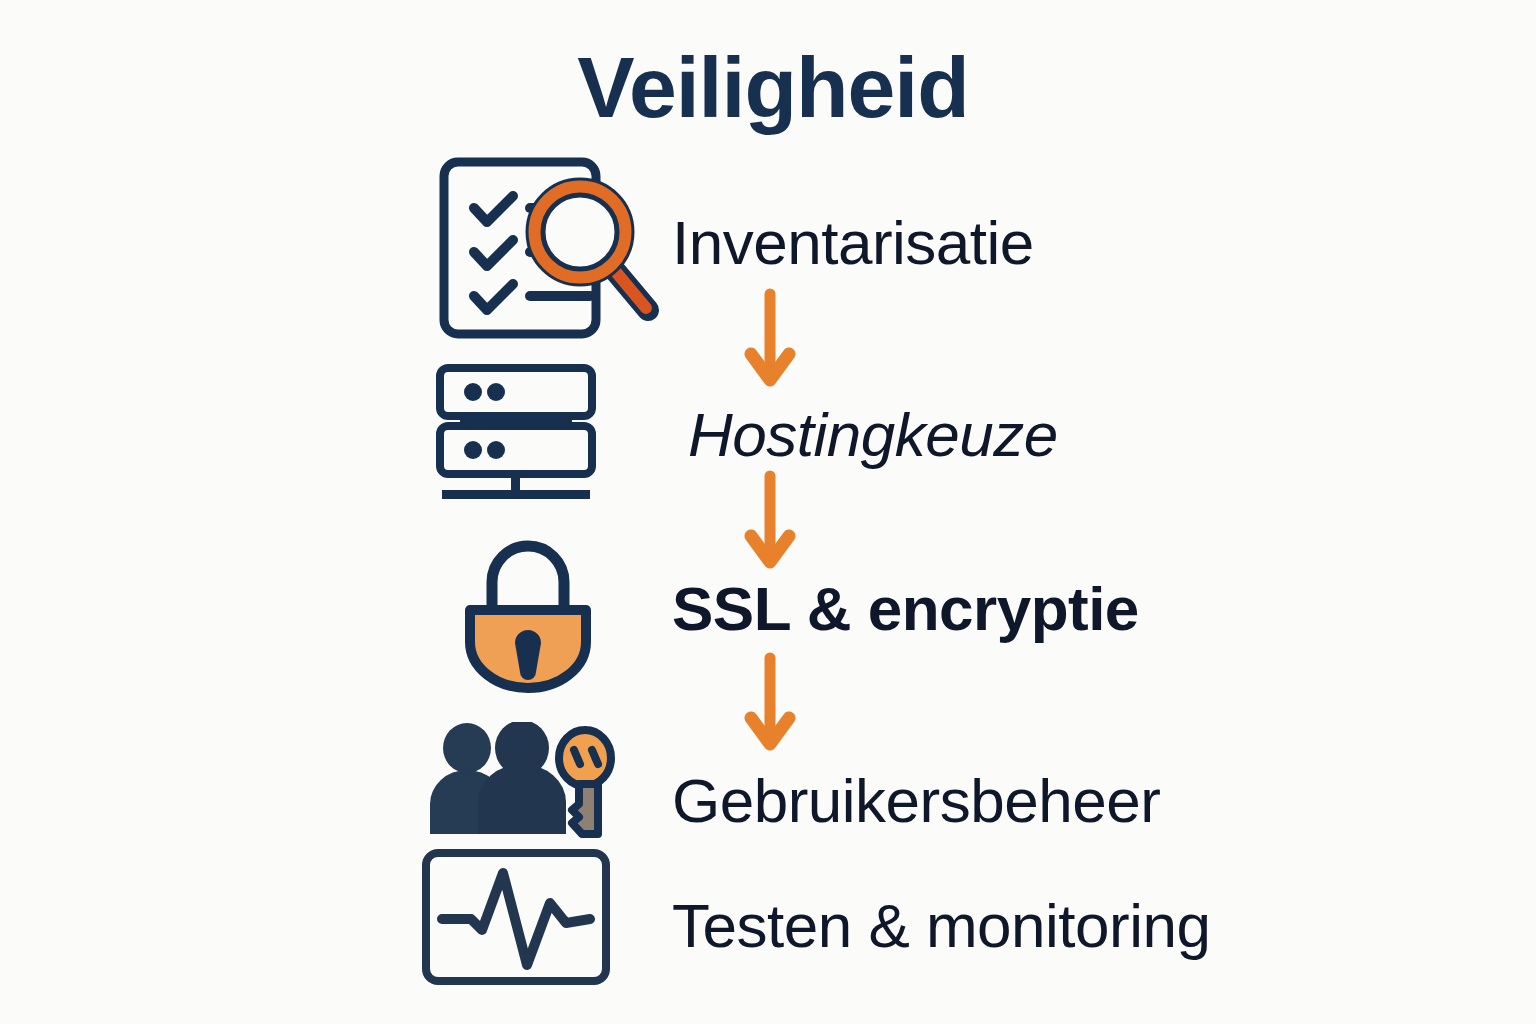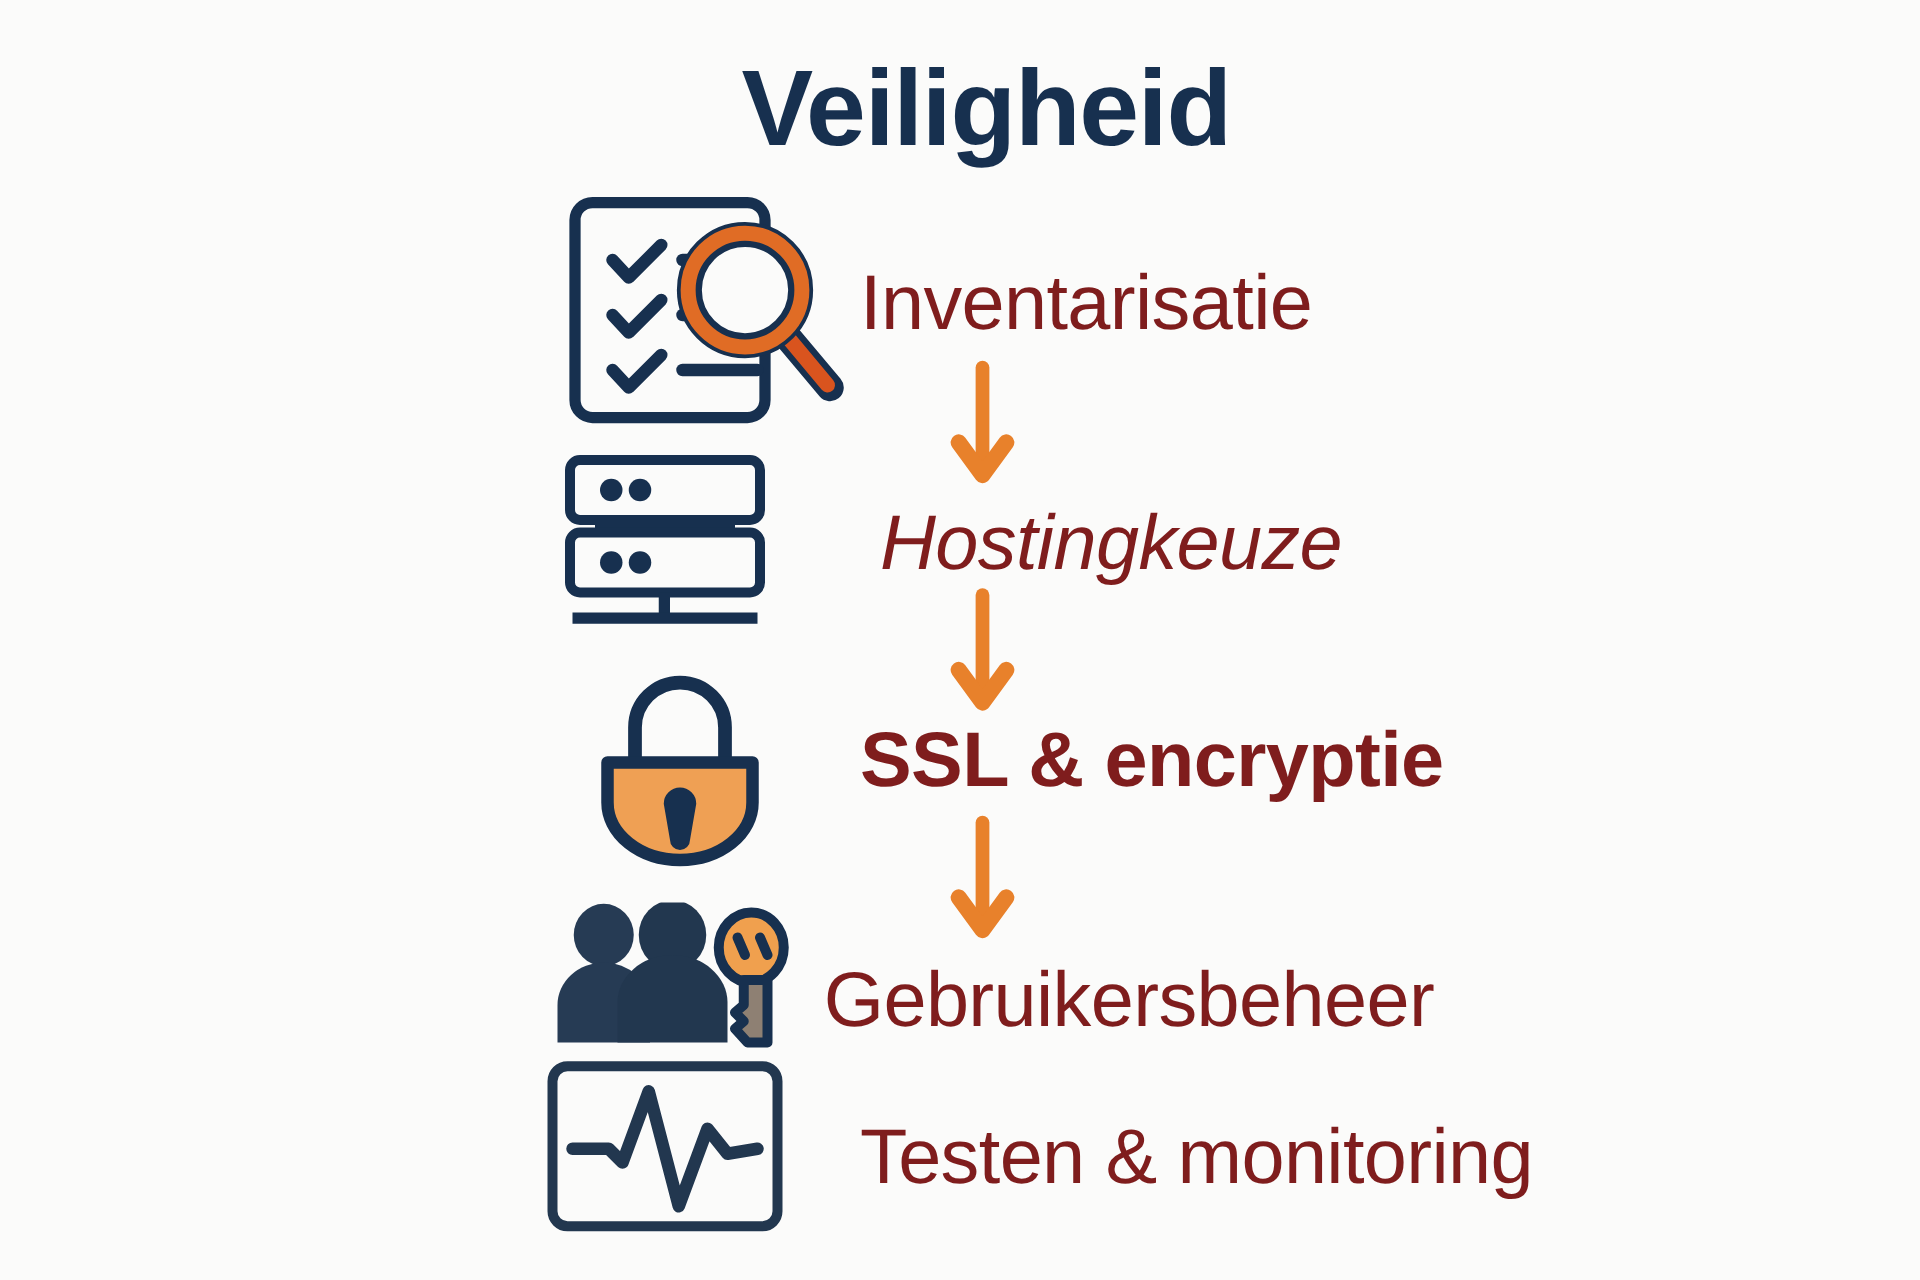--- a/index.html
+++ b/index.html
@@ -13,21 +13,20 @@
     font-family: "Liberation Sans", sans-serif;
     overflow: hidden;
     position: relative;
   }
 
   .canvas {
     position: absolute;
     inset: 0;
     width: 1276px;
     height: 1024px;
-    margin-left: 16px;
   }
 
   
   .title {
     position: absolute;
     top: 44px;
     left: 0;
     width: 1536px;
     text-align: center;
     font-size: 86px;
@@ -50,21 +49,21 @@
     position: absolute;
     display: flex;
     align-items: center;
     justify-content: center;
   }
 
   .label {
     position: absolute;
     font-size: 62px;
     font-weight: 400;
-    color: #7f1d1d;
+    color: #0f172a;
     white-space: nowrap;
     line-height: 1;
     letter-spacing: -0.5px;
   }
 
   .arrow {
     position: absolute;
     left: 742px;
   }
 
@@ -174,21 +173,21 @@
         <ellipse cx="100" cy="26" rx="27" ry="28" fill="#22374f"></ellipse>
         <path d="M56 112 L56 80 A44 38 0 0 1 144 80 L144 112 Z" fill="#22374f"></path>
 
         <ellipse cx="163" cy="36" rx="26" ry="28" fill="#f0a04e" stroke="#17304f" stroke-width="8"></ellipse>
         <line x1="152" y1="28" x2="158" y2="42" stroke="#17304f" stroke-width="8" stroke-linecap="round"></line>
         <line x1="170" y1="28" x2="176" y2="42" stroke="#17304f" stroke-width="8" stroke-linecap="round"></line>
 
         <path d="M157 62 L157 82 L150 88 L157 95 L150 101 L160 112 L176 112 L176 62 Z" fill="#8e8073" stroke="#17304f" stroke-width="8" stroke-linejoin="round"></path>
       </svg>
     </div>
-    <div class="label" style="left:643px; top:48px;">Gebruikersbeheer</div>
+    <div class="label" style="left:672px; top:48px;">Gebruikersbeheer</div>
   </div>
 
   <div class="row row-5">
     <div class="icon-slot" style="left:414px; top:0; width:205px; height:145px;">
       <svg width="205" height="145" viewBox="0 0 205 145">
         <rect x="12" y="8" width="180" height="128" rx="12" ry="12" fill="#fbfbfa" stroke="#22374f" stroke-width="8"></rect>
         <polyline points="28,74 57,74 68,85 89,28 113,120 136,58 152,78 176,74" fill="none" stroke="#22374f" stroke-width="10" stroke-linecap="round" stroke-linejoin="round"></polyline>
       </svg>
     </div>
     <div class="label" style="left:672px; top:50px;text-align:center;">Testen &amp; monitoring</div>

